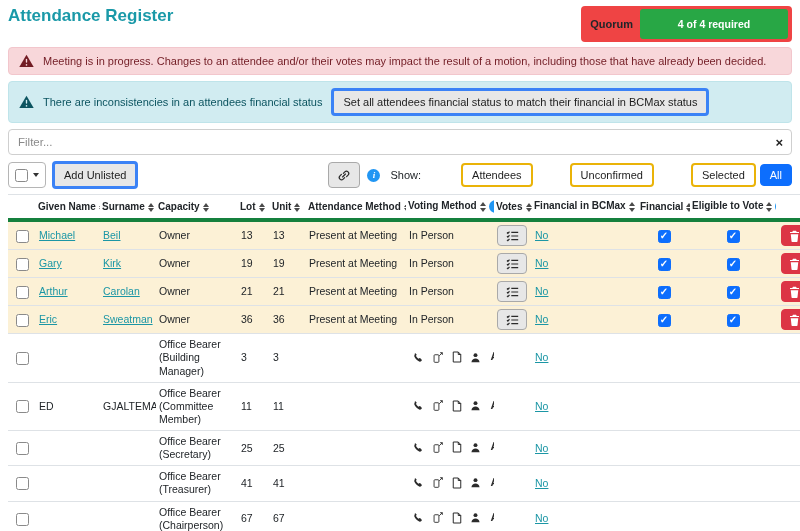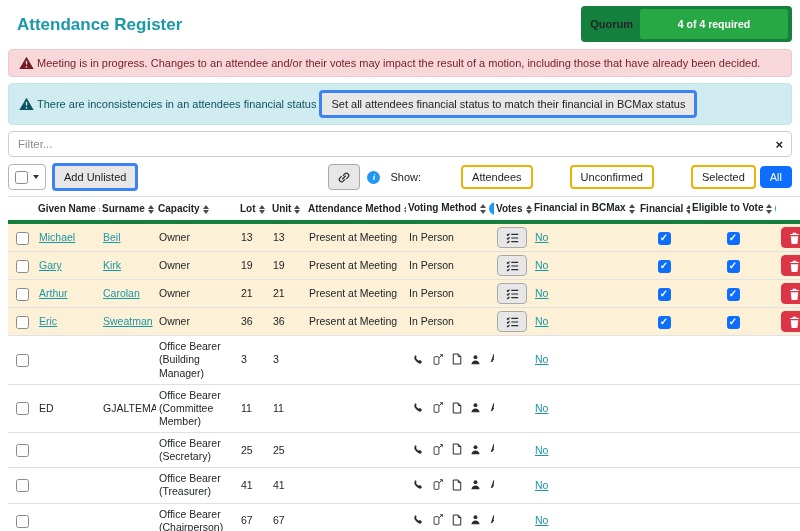--- a/index.html
+++ b/index.html
@@ -1,27 +1,27 @@
 <!DOCTYPE html>
 <html><head>
 <meta charset="utf-8">
 <style>
   * { box-sizing: border-box; }
   body { margin:0; background:#fff; font-family:"Liberation Sans", sans-serif; color:#212529; }
   .page { width:800px; height:531px; padding:6px 8px; position:relative; overflow:hidden; }
 
   
   .top { display:flex; justify-content:space-between; align-items:flex-start; margin-bottom:5px; }
-  .title { font-size:17px; font-weight:bold; color:#1a99a8; margin:9px; }
-  .quorum { display:flex; align-items:center; gap:7px; background:#15803d; border-radius:4px; padding:3px 4px 3px 9px; }
+  .title { font-size:17px; font-weight:bold; color:#1a99a8; margin:0; }
+  .quorum { display:flex; align-items:center; gap:7px; background:#ef4444; border-radius:4px; padding:3px 4px 3px 9px; }
   .quorum-label { font-size:11px; font-weight:bold; }
   .quorum-badge { color:#fff; font-size:10.5px; font-weight:bold; padding:9px 0; width:148px; text-align:center; border-radius:3px; }
 
   
-  .alert { display:flex; align-items:center; gap:3px; border-radius:4px; padding:6px 10px; font-size:11px; line-height:1.3; margin-bottom:6px; }
+  .alert { display:flex; align-items:center; gap:9px; border-radius:4px; padding:6px 10px; font-size:11px; line-height:1.3; margin-bottom:6px; }
   .alert-danger { background:#f8d7da; color:#721c24; border:1px solid #f2c6cc; }
   .alert-info { background:#d1ecf1; color:#0c5460; border:1px solid #bfe4ea; }
   .alert svg { flex:0 0 auto; }
 
   
   .btn { display:inline-flex; align-items:center; justify-content:center; border-radius:4px; font-size:11px; cursor:pointer; font-family:inherit; }
   .btn-light { background:#e7e7e7; border:3px solid #3b82f6; color:#1d1d1d; padding:5px 9px; }
   .btn-white { background:#fff; border:2px solid #eab308; color:#1d1d1d; padding:4px 9px;margin-left:33px; }
   .btn-blue  { background:#0d6efd; border:1px solid #0d6efd; color:#fff; padding:4px 9px; }
 

